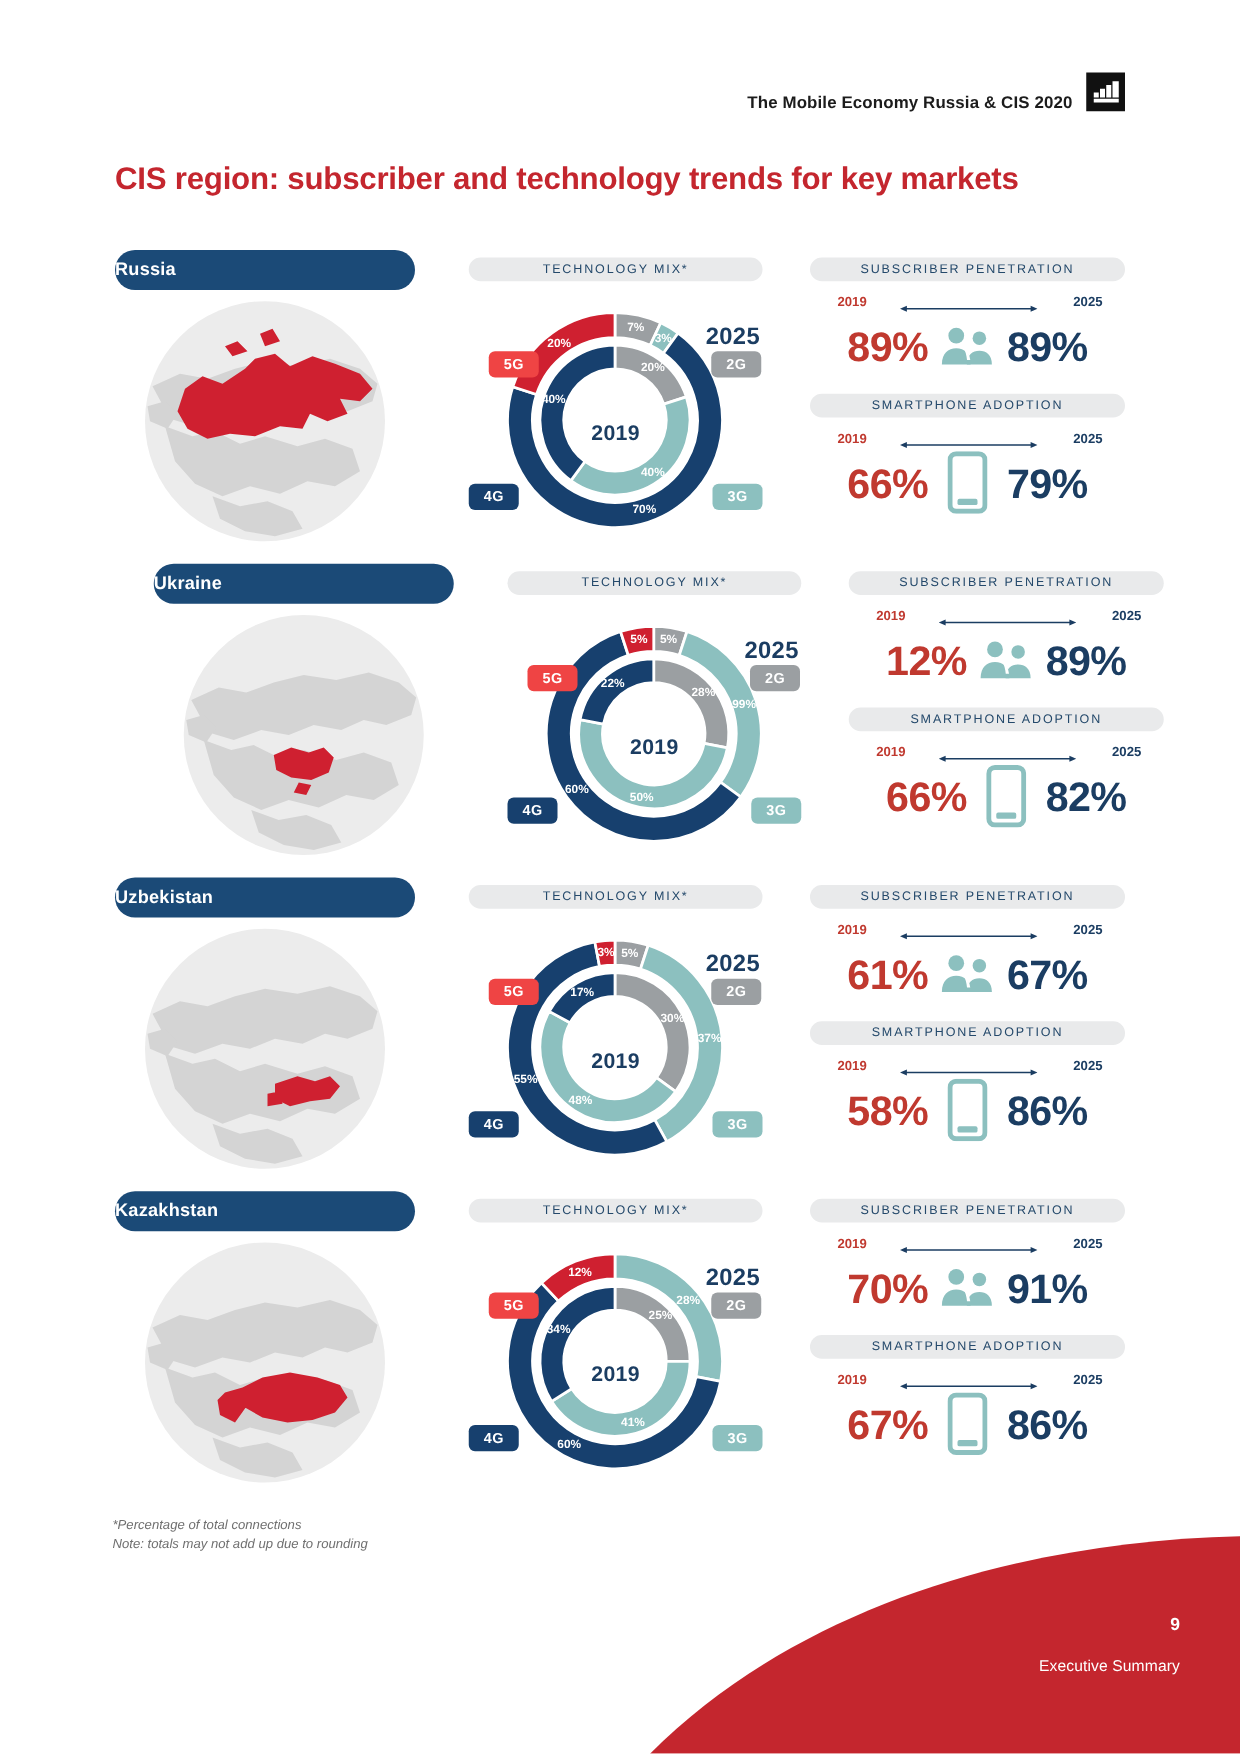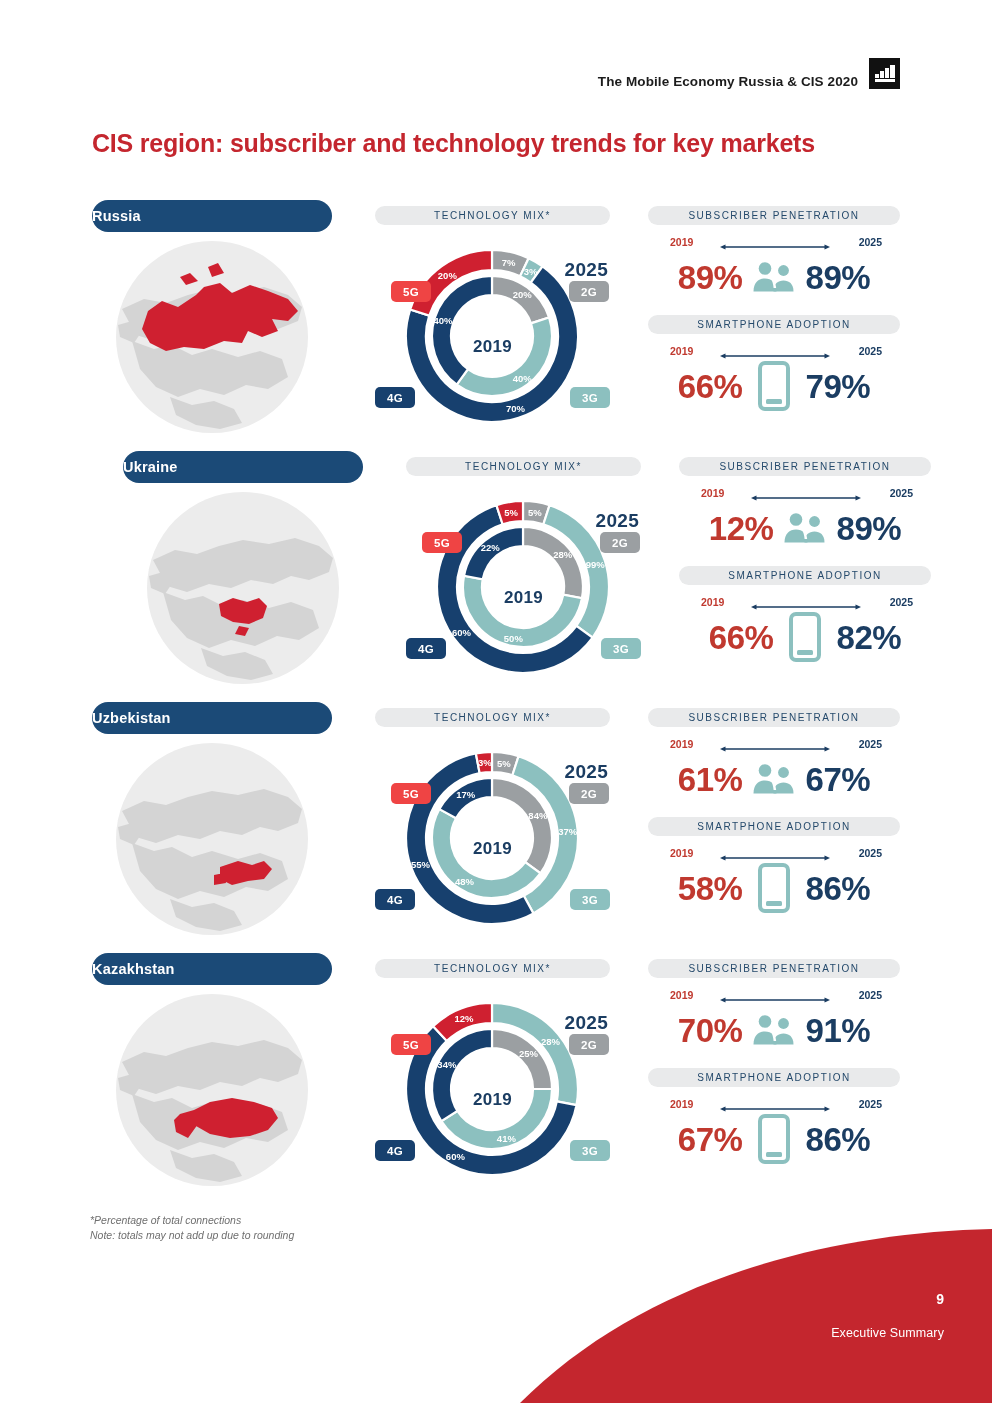--- a/index.html
+++ b/index.html
@@ -360,21 +360,21 @@
             <path d="M158.4308159727475 182.36237448377227 A86 86 0 1 1 100.88520694562776 22.52329643733276 L104.63283323734223 42.16904145190654 A66 66 0 1 0 148.7957424907132 164.83624088289503 Z" fill="#17406e" stroke="#ffffff" stroke-width="2.2"></path>
             <path d="M100.88520694562776 22.52329643733276 A86 86 0 0 1 117.00000000000006 21 L117.00000000000004 41 A66 66 0 0 0 104.63283323734223 42.16904145190654 Z" fill="#cf2030" stroke="#ffffff" stroke-width="2.2"></path>
             <path d="M117 47 A60 60 0 0 1 165.54101966249686 142.2671151375484 L150.16969676937285 131.0991953439914 A41 41 0 0 0 117 66 Z" fill="#9b9fa2" stroke="#ffffff" stroke-width="2.2"></path>
             <path d="M165.54101966249686 142.2671151375484 A60 60 0 0 1 64.4215991973682 78.09477955389707 L81.0714261182016 87.24809936182967 A41 41 0 0 0 150.16969676937285 131.0991953439914 Z" fill="#8cc0bf" stroke="#ffffff" stroke-width="2.2"></path>
             <path d="M64.4215991973682 78.09477955389707 A60 60 0 0 1 116.99999999999999 47 L116.99999999999999 66 A41 41 0 0 0 81.0714261182016 87.24809936182967 Z" fill="#17406e" stroke="#ffffff" stroke-width="2.2"></path>
           </svg>
         <div class="seg-label lbl-outer" style="left:128.88901934305756px;top:31.935686114769524px;color:#ffffff">5%</div>
           <div class="seg-label lbl-outer" style="left:192.6627093098341px;top:99.84776818779292px;color:#ffffff">37%</div>
           <div class="seg-label lbl-outer" style="left:45.49306155947886px;top:132.74408193864213px;color:#ffffff">55%</div>
           <div class="seg-label lbl-outer" style="left:109.84776818779294px;top:31.337290690165915px;color:#ffffff">3%</div>
-          <div class="seg-label lbl-inner" style="left:162.88683599570095px;top:83.61948926341334px;color:#ffffff">84%</div>
+          <div class="seg-label lbl-inner" style="left:162.88683599570095px;top:83.61948926341334px;color:#ffffff">30%</div>
           <div class="seg-label lbl-inner" style="left:89.40492005858168px;top:150.48288816335378px;color:#ffffff">48%</div>
           <div class="seg-label lbl-inner" style="left:90.78436708885589px;top:62.6717856092969px;color:#ffffff">17%</div>
         <div class="donut-year-2025">2025</div>
         <div class="donut-center">2019</div>
         <div class="tech-key k5g">5G</div>
         <div class="tech-key k2g">2G</div>
         <div class="tech-key k4g">4G</div>
         <div class="tech-key k3g">3G</div>
       </div>
     </div>

